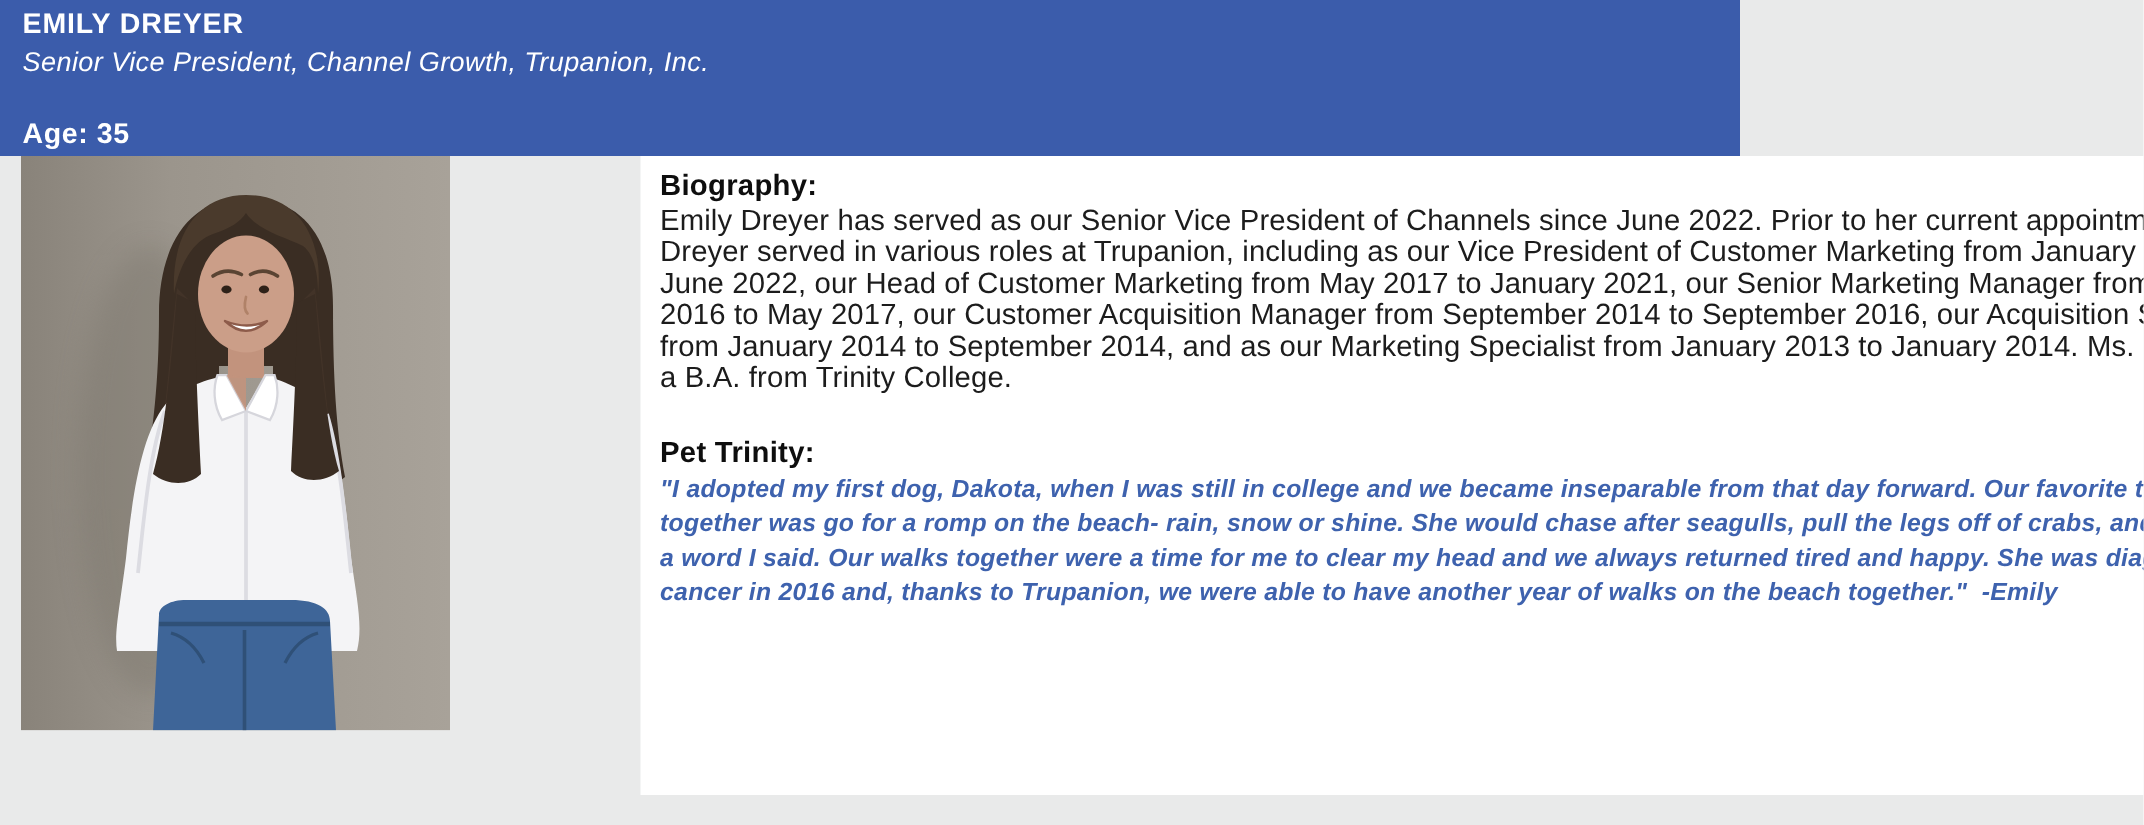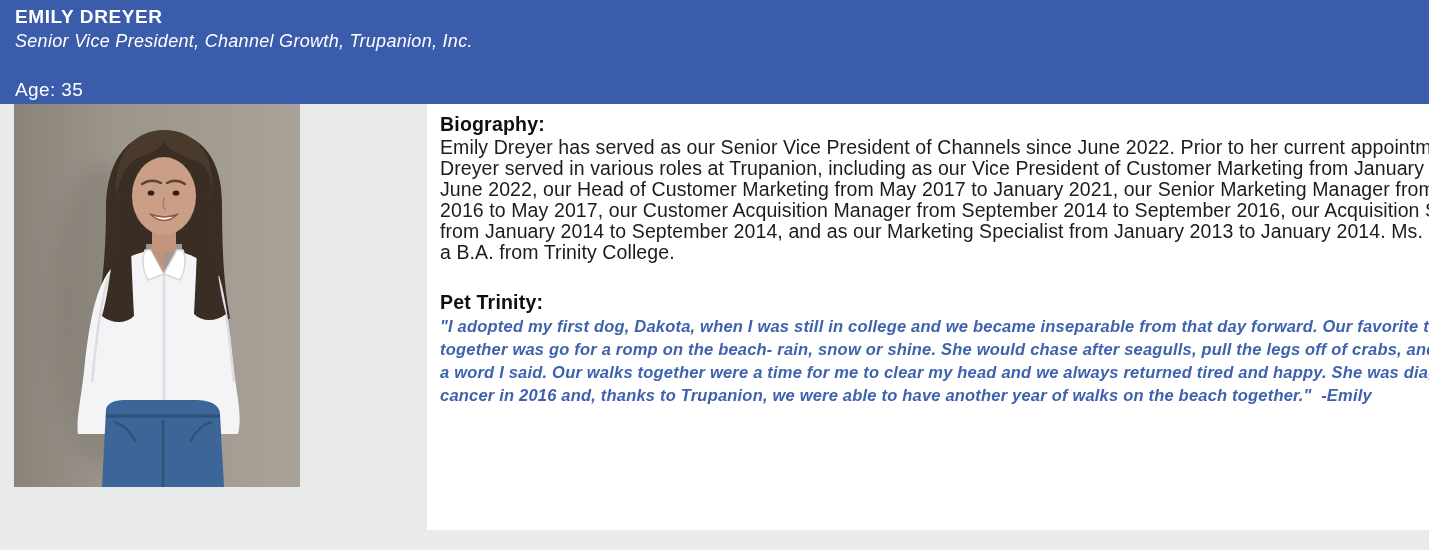--- a/index.html
+++ b/index.html
@@ -8,41 +8,41 @@
     position: relative;
     background: #E9EAEA;
     font-family: "Liberation Sans", sans-serif;
     overflow: hidden;
   }
 
   
   .banner {
     position: absolute;
     left: 0; top: 0;
-    width: 1429px; height: 104px;
+    width: 1160px; height: 104px;
     background: #3B5CAB;
     color: #FFFFFF;
     padding: 6px 0 0 15px;
   }
   .banner .name {
     font-size: 19px;
     font-weight: bold;
     letter-spacing: 0.6px;
   }
   .banner .title {
     font-size: 18px;
     font-style: italic;
     margin-top: 3px;
     letter-spacing: 0.3px;
   }
   .banner .age {
     position: absolute;
     left: 15px; bottom: 3px;
     font-size: 19px;
-    font-weight: normal;
+    font-weight: bold;
     letter-spacing: 0.4px;
   }
 
   
   .photo-frame {
     position: absolute;
     left: 14px; top: 104px;
     width: 286px; height: 383px;
     overflow: hidden;
   }

